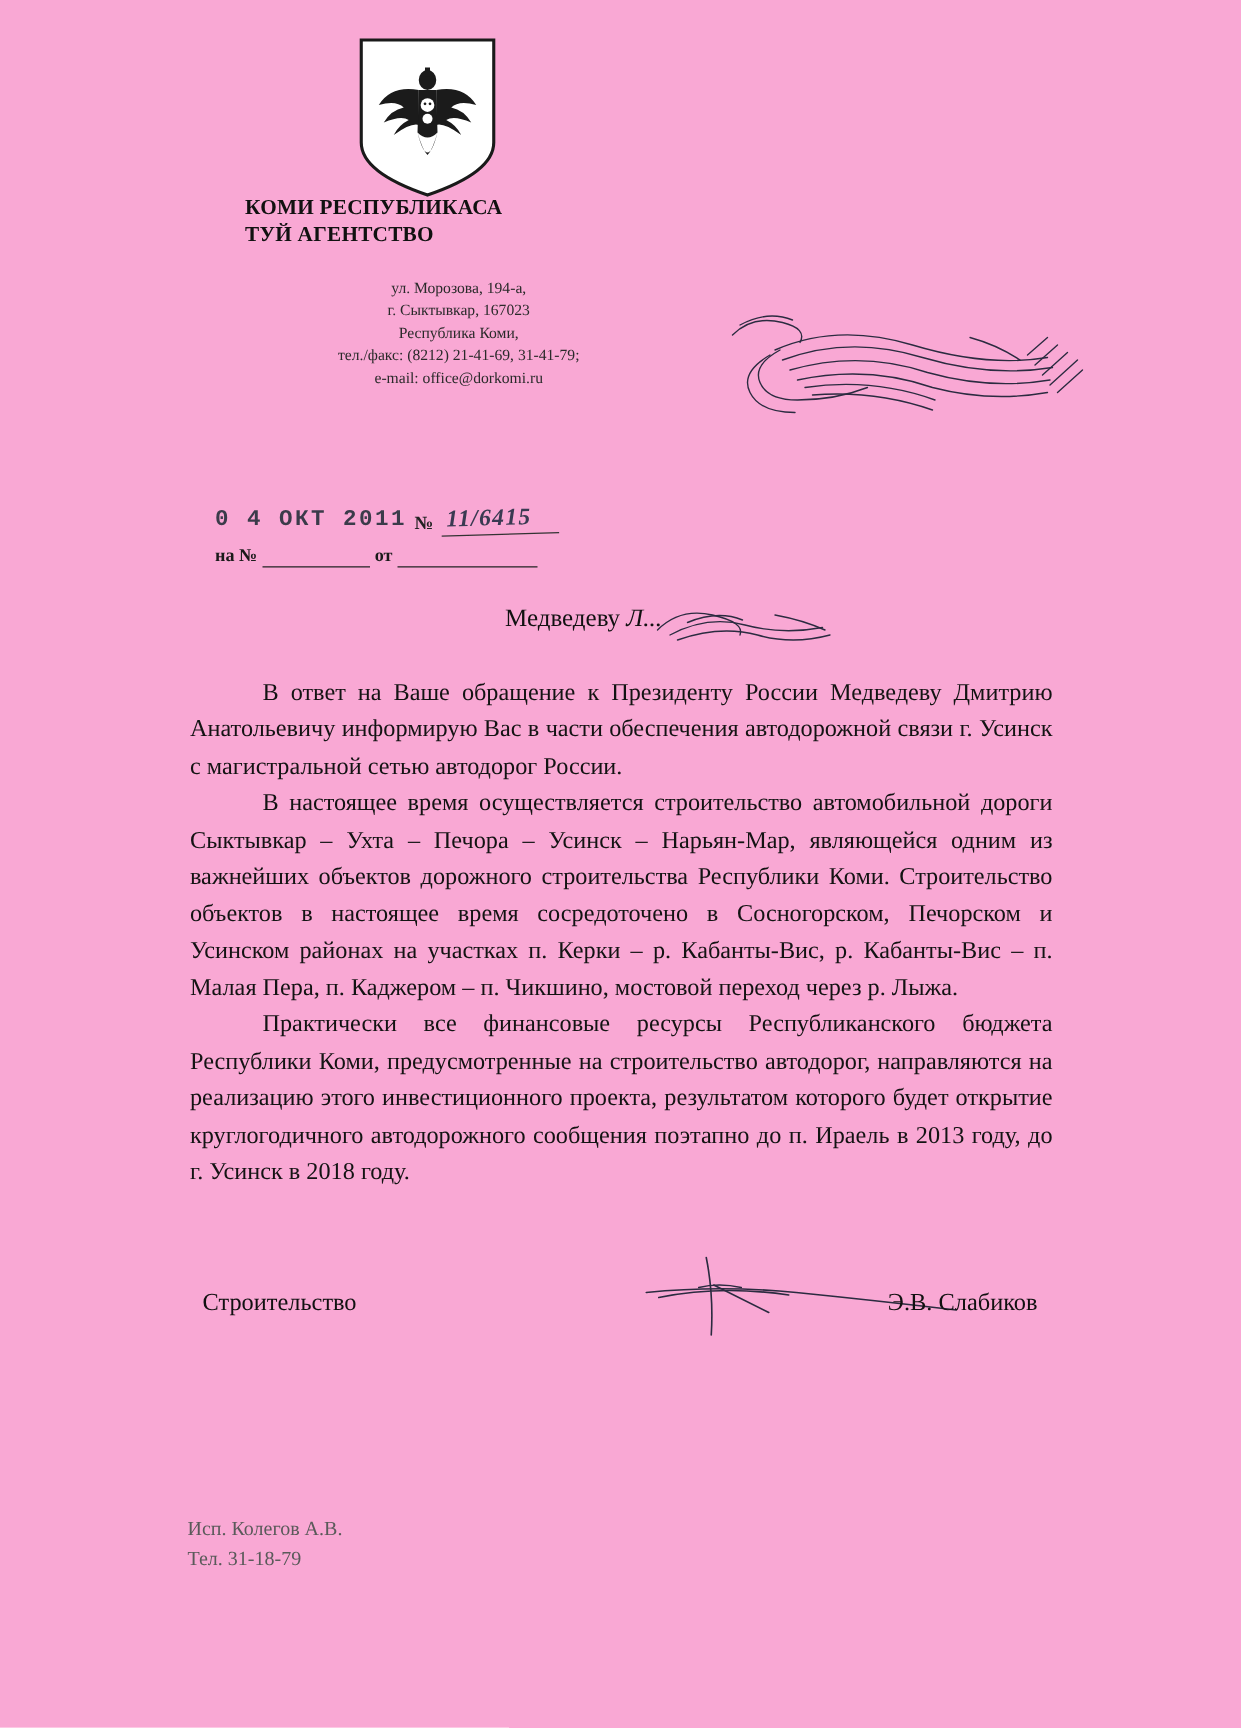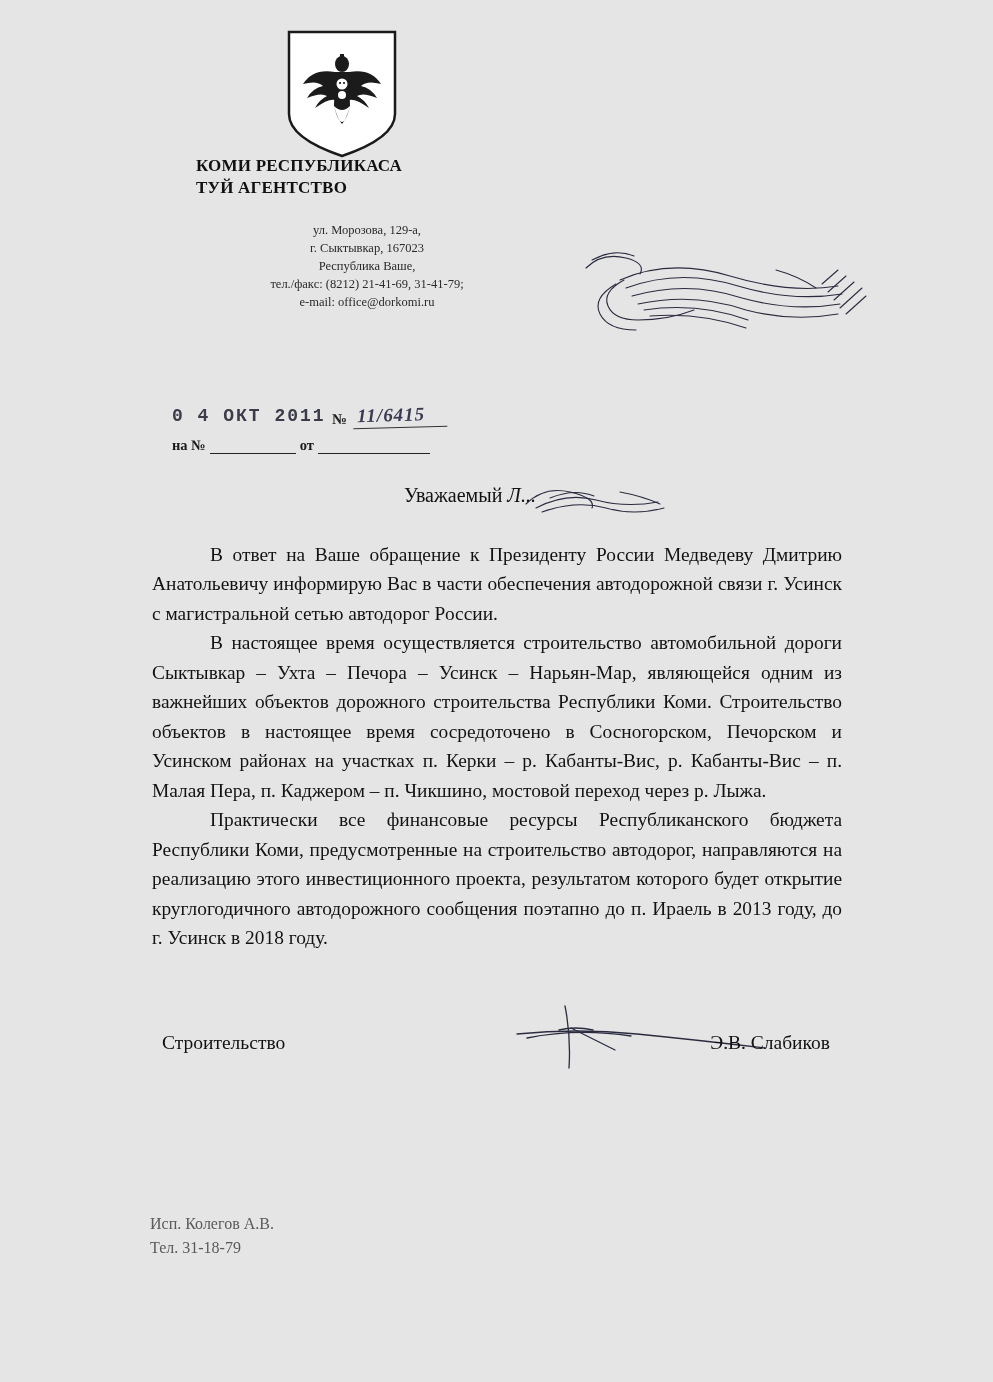--- a/index.html
+++ b/index.html
@@ -13,21 +13,21 @@
     position: relative;
     font-family: "Liberation Serif", "DejaVu Serif", serif;
     color: #1a1a1a;
     overflow: hidden;
   }
 
   .page {
     position: relative;
     width: 993px;
     height: 1382px;
-    background: #e5e5e5;
+    background: #f9a8d4;
   }
 
   
   .emblem {
     position: absolute;
     left: 283px;
     top: 28px;
     width: 118px;
     height: 132px;
   }
@@ -235,23 +235,23 @@
       </g>
     </svg>
   </div>
 
   <div class="letterhead">
     <div class="lh-komi">
       <div>КОМИ РЕСПУБЛИКАСА</div>
       <div>ТУЙ АГЕНТСТВО</div>
     </div>
     <div class="lh-contacts">
-      <div>ул. Морозова, 129-а,</div>
+      <div>ул. Морозова, 194-а,</div>
       <div>г. Сыктывкар, 167023</div>
-      <div>Республика Ваше,</div>
+      <div>Республика Коми,</div>
       <div>тел./факс: (8212) 21-41-69, 31-41-79;</div>
       <div>e-mail: office@dorkomi.ru</div>
     </div>
   </div>
 
   <div class="scribble-top">
     <svg width="290" height="110" viewBox="0 0 290 110" xmlns="http://www.w3.org/2000/svg">
       <g fill="none" stroke="#2b2b40" stroke-width="1.1" stroke-linecap="round">
         <path d="M6 28 q16 -16 40 -10 q20 5 14 16"></path>
         <path d="M12 20 q22 -12 42 -4"></path>
@@ -277,21 +277,21 @@
     </div>
     <div class="stamp-row2">
       <span>на №</span>
       <span class="rule r1"></span>
       <span>от</span>
       <span class="rule r2"></span>
     </div>
   </div>
 
   <div class="salutation">
-    <span>Уважаемый</span>
+    <span>Медведеву</span>
     <span class="hw-name">Л...</span>
   </div>
   <div class="sal-scribble">
     <svg width="160" height="40" viewBox="0 0 160 40" xmlns="http://www.w3.org/2000/svg">
       <g fill="none" stroke="#2b2b40" stroke-width="1.1" stroke-linecap="round">
         <path d="M6 26 q18 -18 44 -12 q26 6 22 16"></path>
         <path d="M16 30 q30 -16 60 -8 q30 8 62 2"></path>
         <path d="M22 34 q34 -12 64 -4 q28 8 58 0"></path>
         <path d="M30 20 q24 -10 44 -2"></path>
         <path d="M100 14 q22 4 40 12"></path>

